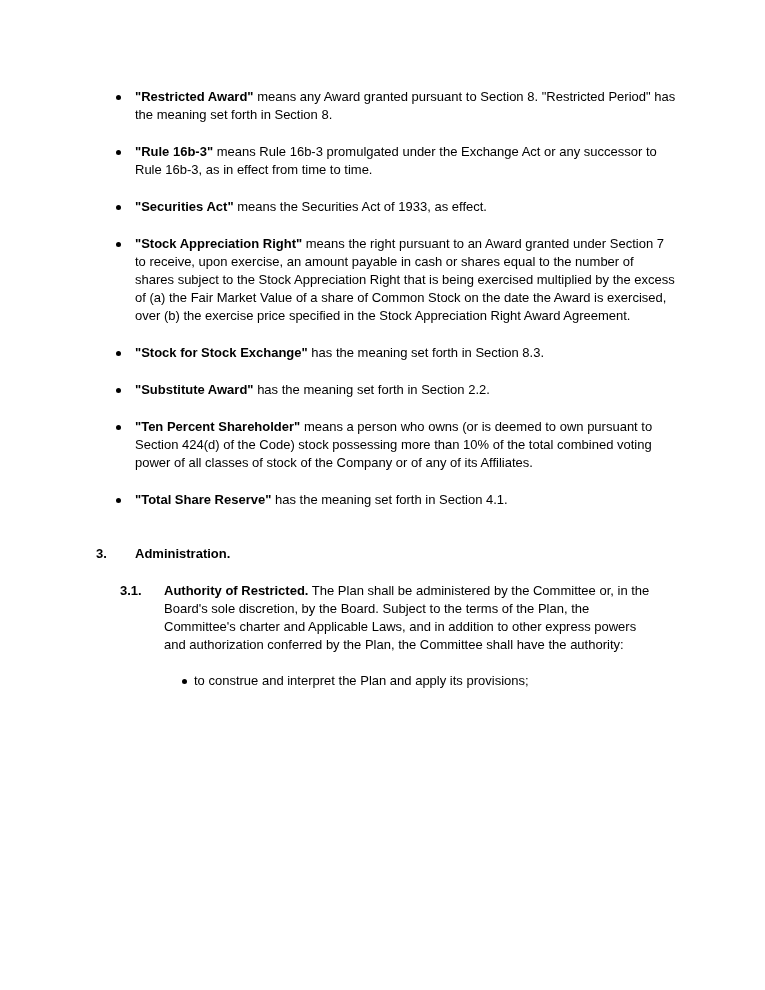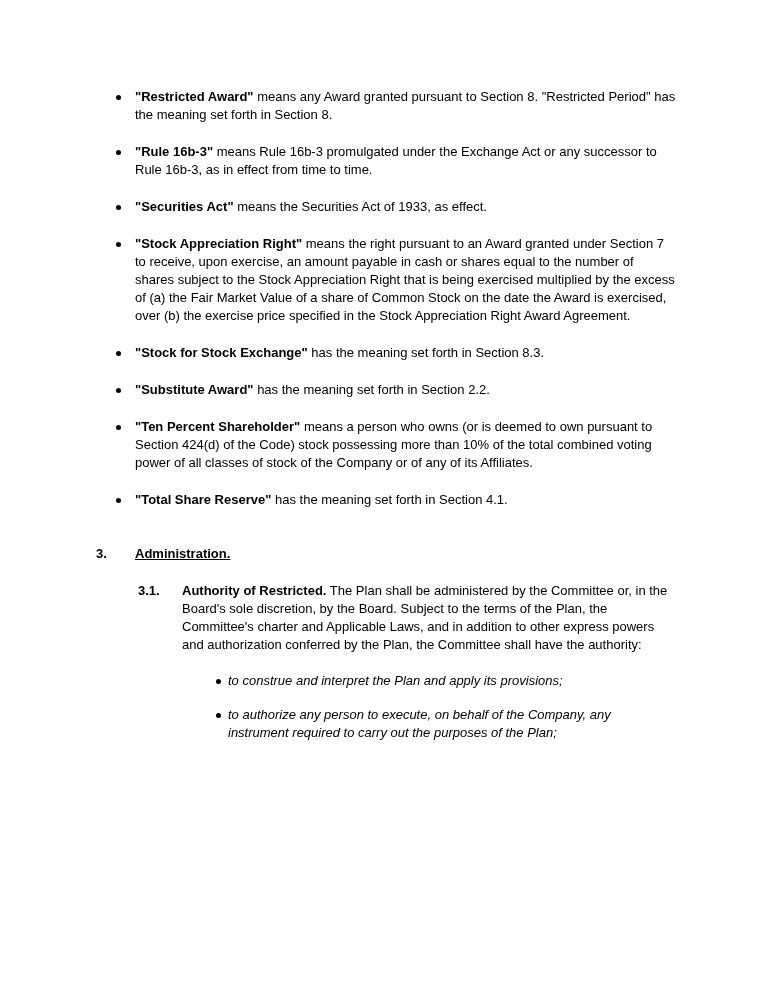--- a/index.html
+++ b/index.html
@@ -46,43 +46,42 @@
   }
 
   
   .section-row {
     position: absolute;
     top: 545px;
     left: 96px;
     display: flex;
   }
   .section-num { width: 39px; font-weight: bold; }
-  .section-title { font-weight: bold; text-decoration: underline; }
+  .section-title { font-weight: bold; }
 
   
   .subsection {
     position: absolute;
     top: 582px;
-    left: 138px;
+    left: 120px;
     display: flex;
     width: 535px;
   }
   .sub-num { width: 44px; flex: 0 0 44px; font-weight: bold; }
   .sub-body { width: 491px; }
 
   
   .inner-list {
     margin: 18px 0 0 30px;
     padding: 0;
     list-style: none;
   }
   .inner-list li {
     position: relative;
-    margin: 16px;
-    font-style: italic;
+    margin: 0;
   }
   .inner-list li .dot {
     left: -12px;
   }
 </style>
 </head>
 <body>
 
 <div class="page">
 
@@ -137,21 +136,17 @@
   <div class="subsection">
     <span class="sub-num">3.1.</span>
     <div class="sub-body">
       <span class="b">Authority of Restricted.</span>
       <span>The Plan shall be administered by the Committee or, in the Board's sole discretion, by the Board. Subject to the terms of the Plan, the Committee's charter and Applicable Laws, and in addition to other express powers and authorization conferred by the Plan, the Committee shall have the authority:</span>
       <ul class="inner-list">
         <li>
           <span class="dot"></span>
           <span>to construe and interpret the Plan and apply its provisions;</span>
         </li>
-        <li>
-          <span class="dot"></span>
-          <span>to authorize any person to execute, on behalf of the Company, any instrument required to carry out the purposes of the Plan;</span>
-        </li>
       </ul>
     </div>
   </div>
 
 </div>
 
 </body></html>

